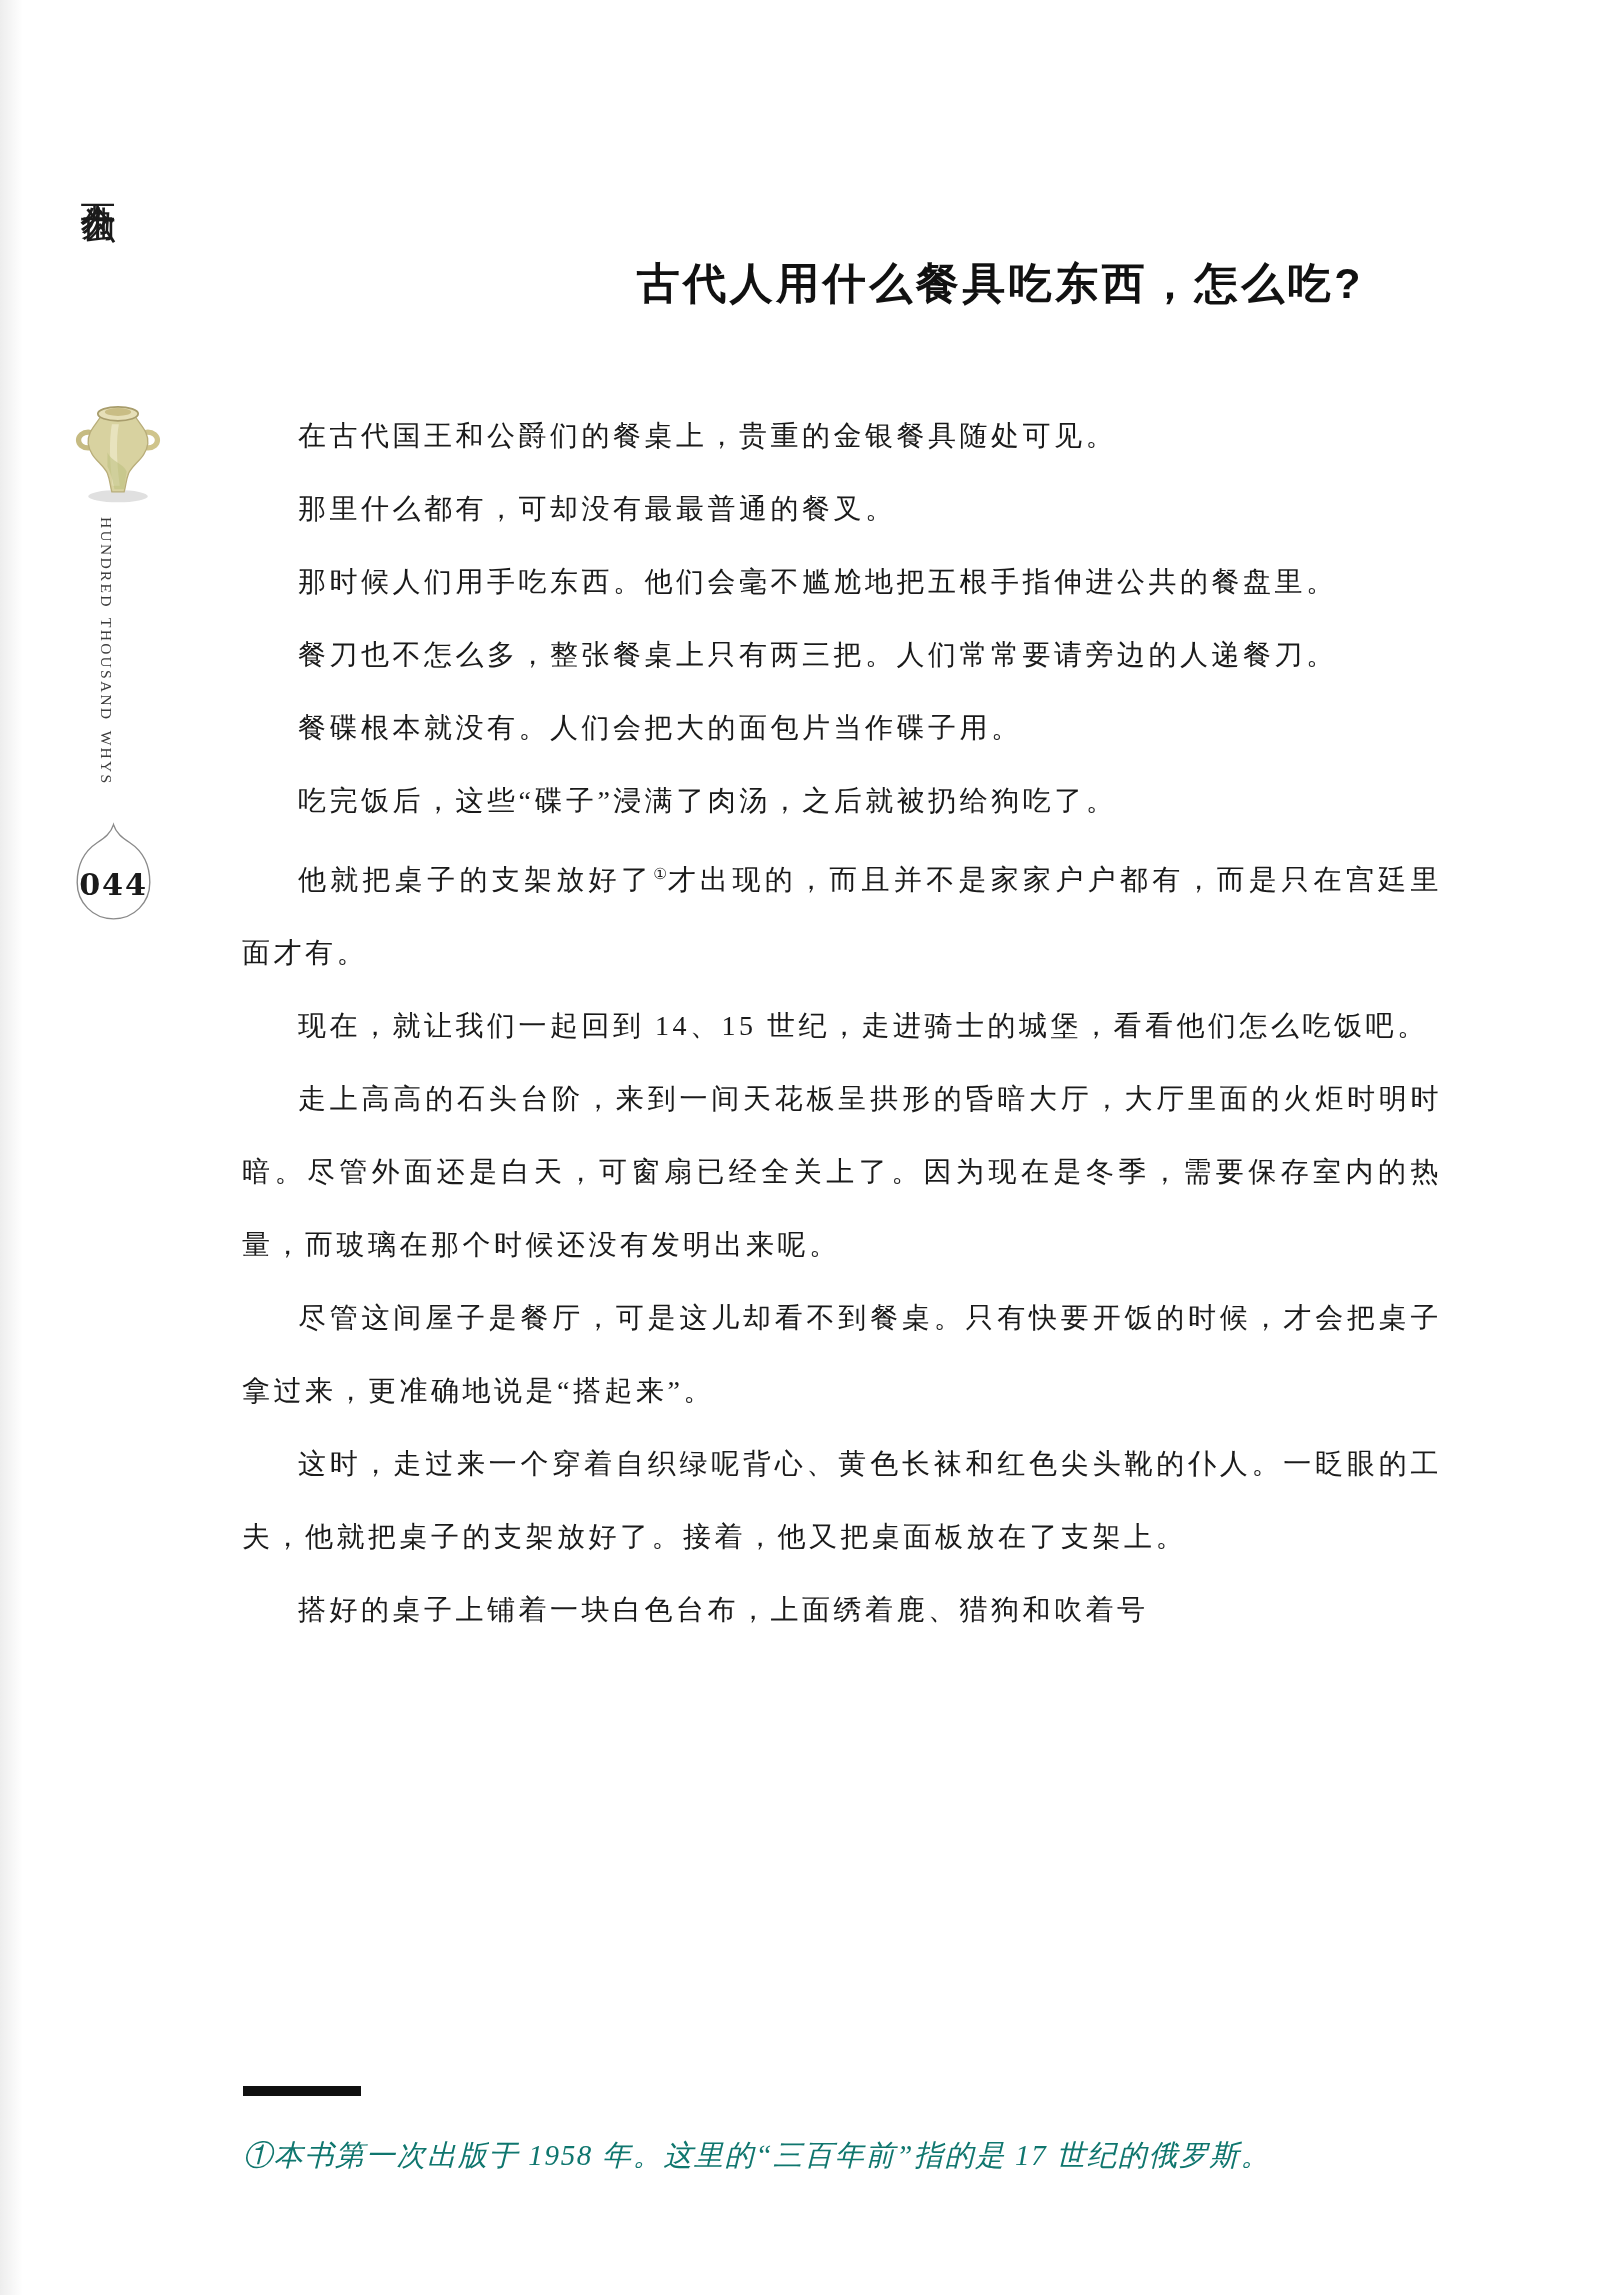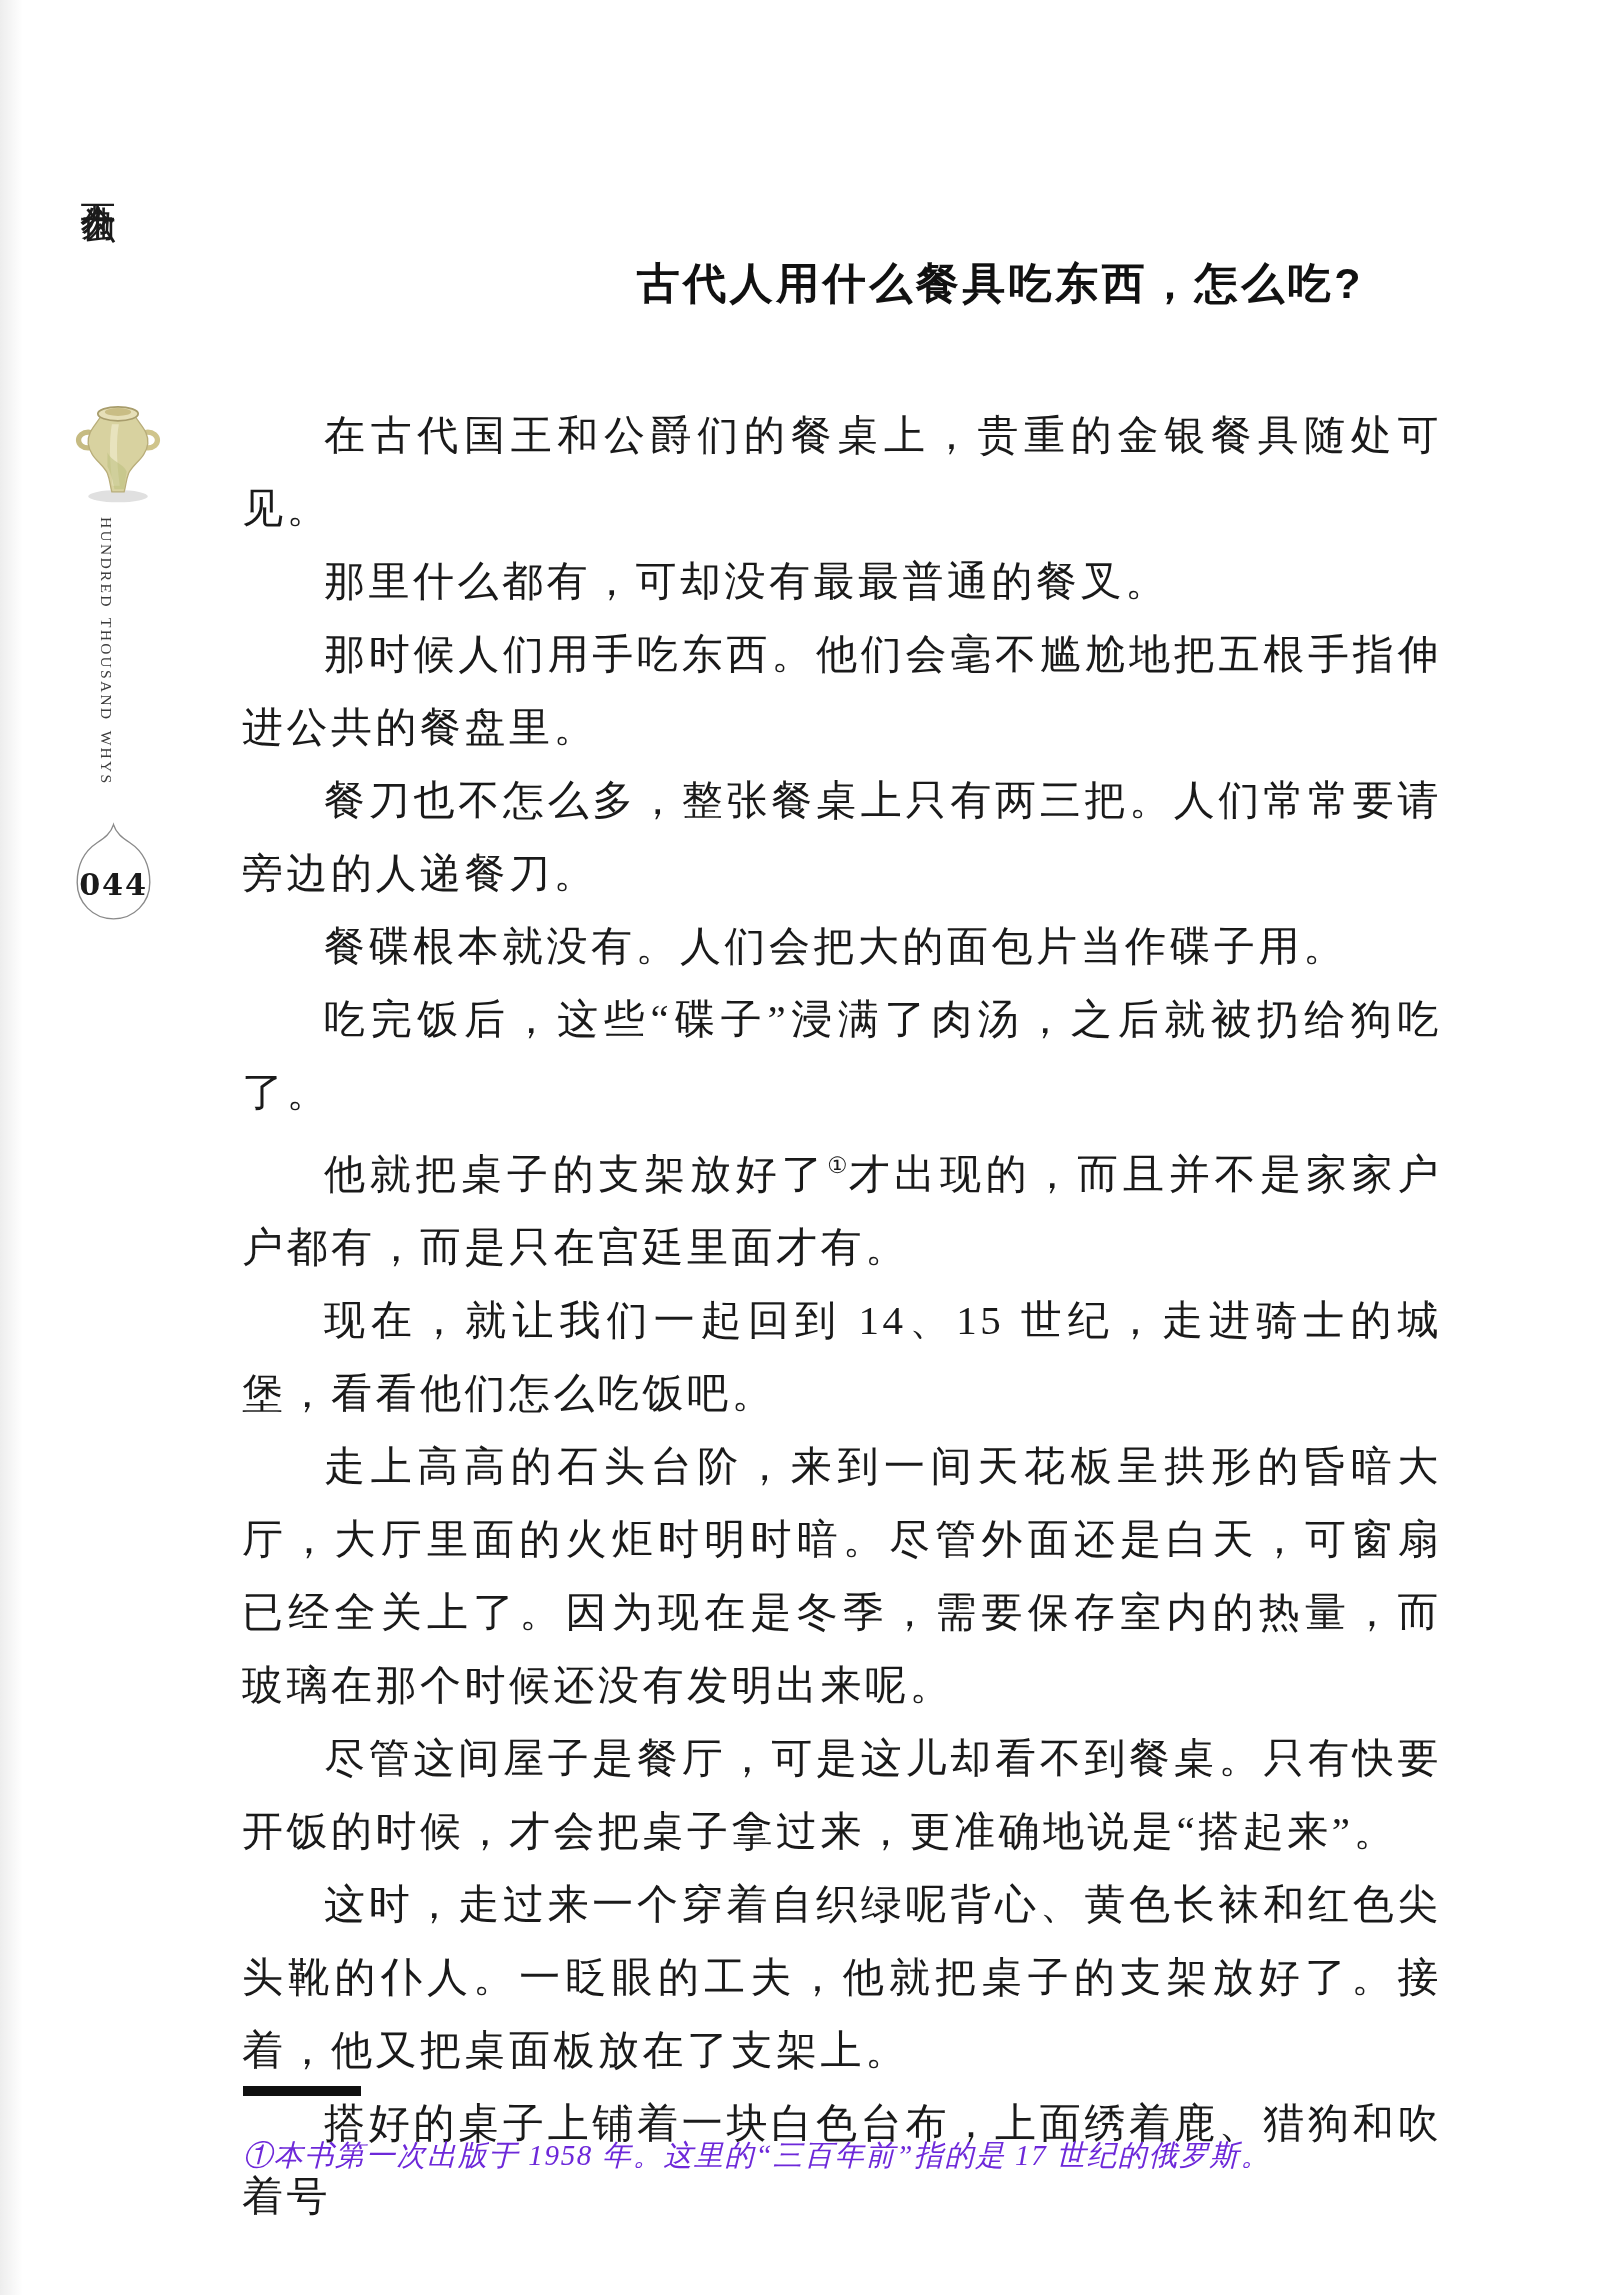--- a/index.html
+++ b/index.html
@@ -46,36 +46,36 @@
     text-align: right;
     font-family: "Liberation Sans", "DejaVu Sans", sans-serif;
     font-weight: 700;
     font-size: 43px; line-height: 55px; letter-spacing: 3.5px;
     color: #111;
   }
   .article-body { margin-top: 88px; }
   .article-body p {
     margin: 0;
     text-indent: 2em;
-    font-size: 41px; line-height: 73px; letter-spacing: 3.5px;
+    font-size: 28px; line-height: 73px; letter-spacing: 3.5px;
     text-align: justify;
     color: #1a1a1a;
   }
   .fn-sup { font-size: 0.55em; vertical-align: super; letter-spacing: 0; }
 
   
   .footnote-divider {
     position: absolute; left: 243px; top: 2086px;
     width: 118px; height: 9.5px; background: #101010;
   }
   .footnote-text {
     position: absolute; left: 243px; top: 2105px; width: 1072px;
     font-size: 29px; line-height: 43px; letter-spacing: 1.7px;
     font-style: italic;
-    color: #6d28d9;
+    color: #0f766e;
     font-family: "Liberation Serif", "DejaVu Serif", serif;
   }
 </style>
 </head>
 <body>
 
 <div class="edge-shade"></div>
 
 <aside>
   <div class="series-cn">十万个为什么</div>

